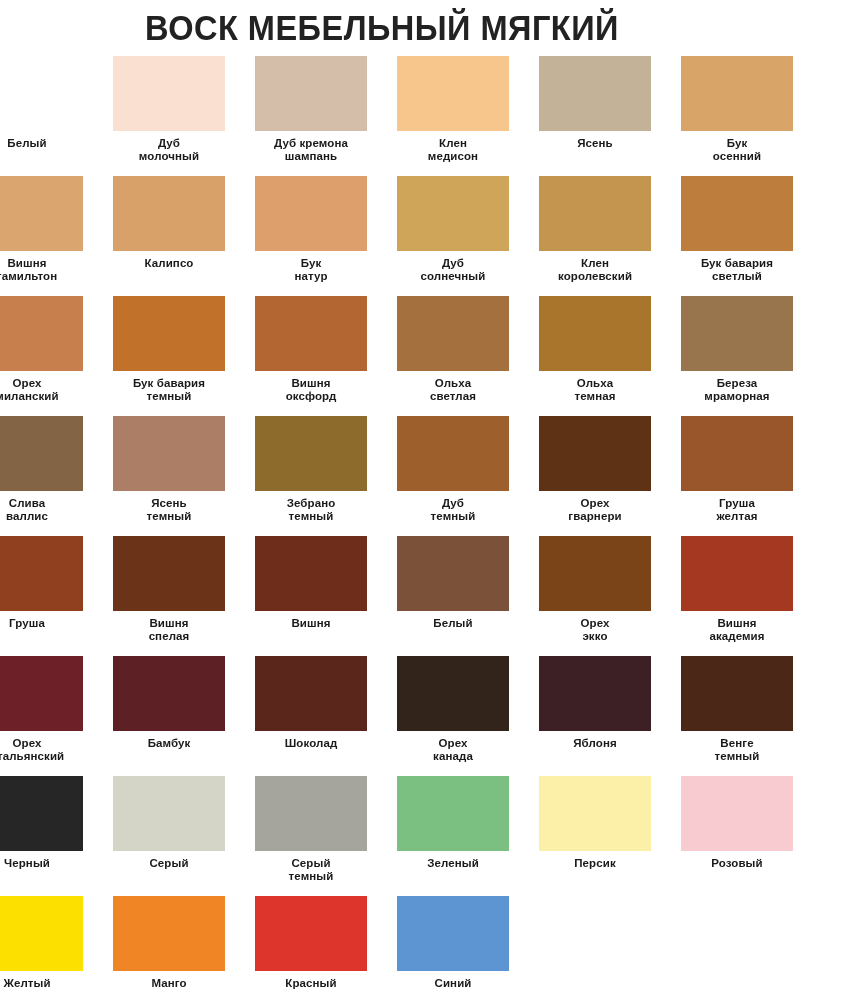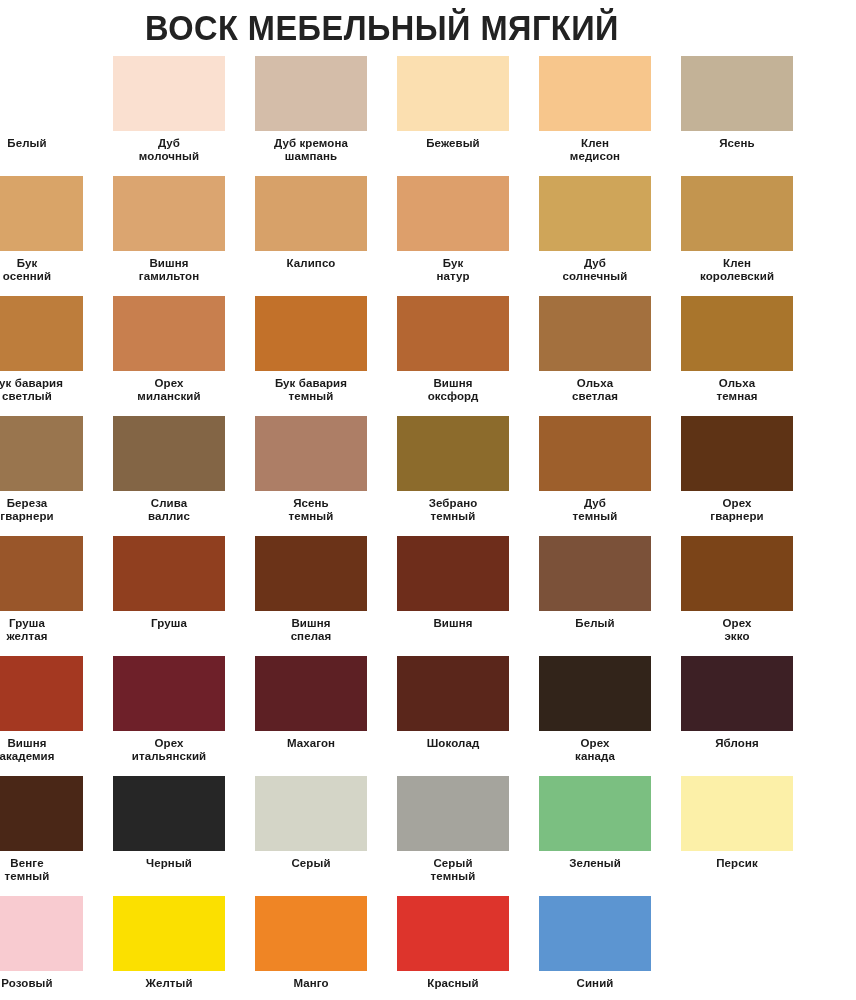--- a/index.html
+++ b/index.html
@@ -96,24 +96,20 @@
         <div class="swatch-chip" style="background-color: rgb(250, 224, 208);"></div>
         <div class="swatch-label">Дуб
 молочный</div>
       </div>
       <div class="swatch-cell">
         <div class="swatch-chip" style="background-color: rgb(212, 189, 169);"></div>
         <div class="swatch-label">Дуб кремона
 шампань</div>
       </div>
       <div class="swatch-cell">
-        <div class="swatch-chip" style="background-color: rgb(251, 223, 176);"></div>
-        <div class="swatch-label">Бежевый</div>
-      </div>
-      <div class="swatch-cell">
         <div class="swatch-chip" style="background-color: rgb(247, 198, 140);"></div>
         <div class="swatch-label">Клен
 медисон</div>
       </div>
       <div class="swatch-cell">
         <div class="swatch-chip" style="background-color: rgb(195, 178, 151);"></div>
         <div class="swatch-label">Ясень</div>
       </div>
       <div class="swatch-cell">
         <div class="swatch-chip" style="background-color: rgb(217, 164, 104);"></div>
@@ -170,21 +166,21 @@
 светлая</div>
       </div>
       <div class="swatch-cell">
         <div class="swatch-chip" style="background-color: rgb(169, 117, 44);"></div>
         <div class="swatch-label">Ольха
 темная</div>
       </div>
       <div class="swatch-cell">
         <div class="swatch-chip" style="background-color: rgb(153, 117, 78);"></div>
         <div class="swatch-label">Береза
-гварнери</div>
+мраморная</div>
       </div>
       <div class="swatch-cell">
         <div class="swatch-chip" style="background-color: rgb(131, 101, 69);"></div>
         <div class="swatch-label">Слива
 валлис</div>
       </div>
       <div class="swatch-cell">
         <div class="swatch-chip" style="background-color: rgb(173, 126, 102);"></div>
         <div class="swatch-label">Ясень
 темный</div>
@@ -236,21 +232,21 @@
         <div class="swatch-label">Вишня
 академия</div>
       </div>
       <div class="swatch-cell">
         <div class="swatch-chip" style="background-color: rgb(110, 32, 41);"></div>
         <div class="swatch-label">Орех
 итальянский</div>
       </div>
       <div class="swatch-cell">
         <div class="swatch-chip" style="background-color: rgb(93, 32, 36);"></div>
-        <div class="swatch-label">Махагон</div>
+        <div class="swatch-label">Бамбук</div>
       </div>
       <div class="swatch-cell">
         <div class="swatch-chip" style="background-color: rgb(90, 38, 27);"></div>
         <div class="swatch-label">Шоколад</div>
       </div>
       <div class="swatch-cell">
         <div class="swatch-chip" style="background-color: rgb(50, 36, 26);"></div>
         <div class="swatch-label">Орех
 канада</div>
       </div>

